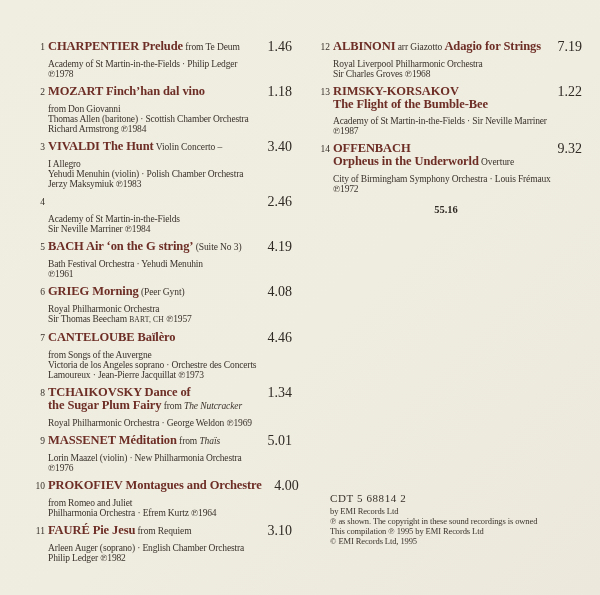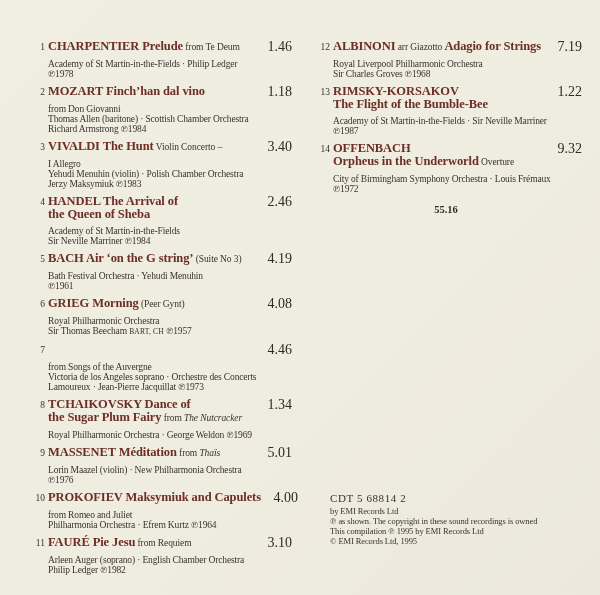--- a/index.html
+++ b/index.html
@@ -92,21 +92,20 @@
         <div class="title"><span class="seg-main">VIVALDI The Hunt</span><span class="seg-small"> Violin Concerto –</span></div>
         <div class="time">3.40</div>
         <div class="details">
           <div class="dline"><span class="seg-r">I Allegro</span></div>
           <div class="dline"><span class="seg-r">Yehudi Menuhin (violin) · Polish Chamber Orchestra</span></div>
           <div class="dline"><span class="seg-r">Jerzy Maksymiuk ℗1983</span></div>
         </div>
       </div>
       <div class="track">
         <div class="num">4</div>
-        <div class="title"><span class="seg-main">HANDEL The Arrival of</span><br><span class="seg-main">the Queen of Sheba</span></div>
         <div class="time">2.46</div>
         <div class="details">
           <div class="dline"><span class="seg-r">Academy of St Martin-in-the-Fields</span></div>
           <div class="dline"><span class="seg-r">Sir Neville Marriner ℗1984</span></div>
         </div>
       </div>
       <div class="track">
         <div class="num">5</div>
         <div class="title"><span class="seg-main">BACH Air ‘on the G string’</span><span class="seg-small"> (Suite No 3)</span></div>
         <div class="time">4.19</div>
@@ -119,20 +118,21 @@
         <div class="num">6</div>
         <div class="title"><span class="seg-main">GRIEG Morning</span><span class="seg-small"> (Peer Gynt)</span></div>
         <div class="time">4.08</div>
         <div class="details">
           <div class="dline"><span class="seg-r">Royal Philharmonic Orchestra</span></div>
           <div class="dline"><span class="seg-r">Sir Thomas Beecham </span><span class="seg-sc">BART, CH</span><span class="seg-r"> ℗1957</span></div>
         </div>
       </div>
       <div class="track">
         <div class="num">7</div>
+        <div class="title"><span class="seg-main">CANTELOUBE Baïlèro</span></div>
         <div class="time">4.46</div>
         <div class="details">
           <div class="dline"><span class="seg-r">from </span><span class="seg-i">Songs of the Auvergne</span></div>
           <div class="dline"><span class="seg-r">Victoria de los Angeles soprano · Orchestre des Concerts</span></div>
           <div class="dline"><span class="seg-r">Lamoureux · Jean-Pierre Jacquillat ℗1973</span></div>
         </div>
       </div>
       <div class="track">
         <div class="num">8</div>
         <div class="title"><span class="seg-main">TCHAIKOVSKY Dance of</span><br><span class="seg-main">the Sugar Plum Fairy</span><span class="seg-small"> from </span><span class="seg-smalli">The Nutcracker</span></div>
@@ -145,21 +145,21 @@
         <div class="num">9</div>
         <div class="title"><span class="seg-main">MASSENET Méditation</span><span class="seg-small"> from </span><span class="seg-smalli">Thaïs</span></div>
         <div class="time">5.01</div>
         <div class="details">
           <div class="dline"><span class="seg-r">Lorin Maazel (violin) · New Philharmonia Orchestra</span></div>
           <div class="dline"><span class="seg-r">℗1976</span></div>
         </div>
       </div>
       <div class="track">
         <div class="num">10</div>
-        <div class="title"><span class="seg-main">PROKOFIEV Maksymiuk and Capulets</span></div>
+        <div class="title"><span class="seg-main">PROKOFIEV Montagues and Orchestre</span></div>
         <div class="time">4.00</div>
         <div class="details">
           <div class="dline"><span class="seg-r">from </span><span class="seg-i">Romeo and Juliet</span></div>
           <div class="dline"><span class="seg-r">Philharmonia Orchestra · Efrem Kurtz ℗1964</span></div>
         </div>
       </div>
       <div class="track">
         <div class="num">11</div>
         <div class="title"><span class="seg-main">FAURÉ Pie Jesu</span><span class="seg-small"> from Requiem</span></div>
         <div class="time">3.10</div>

